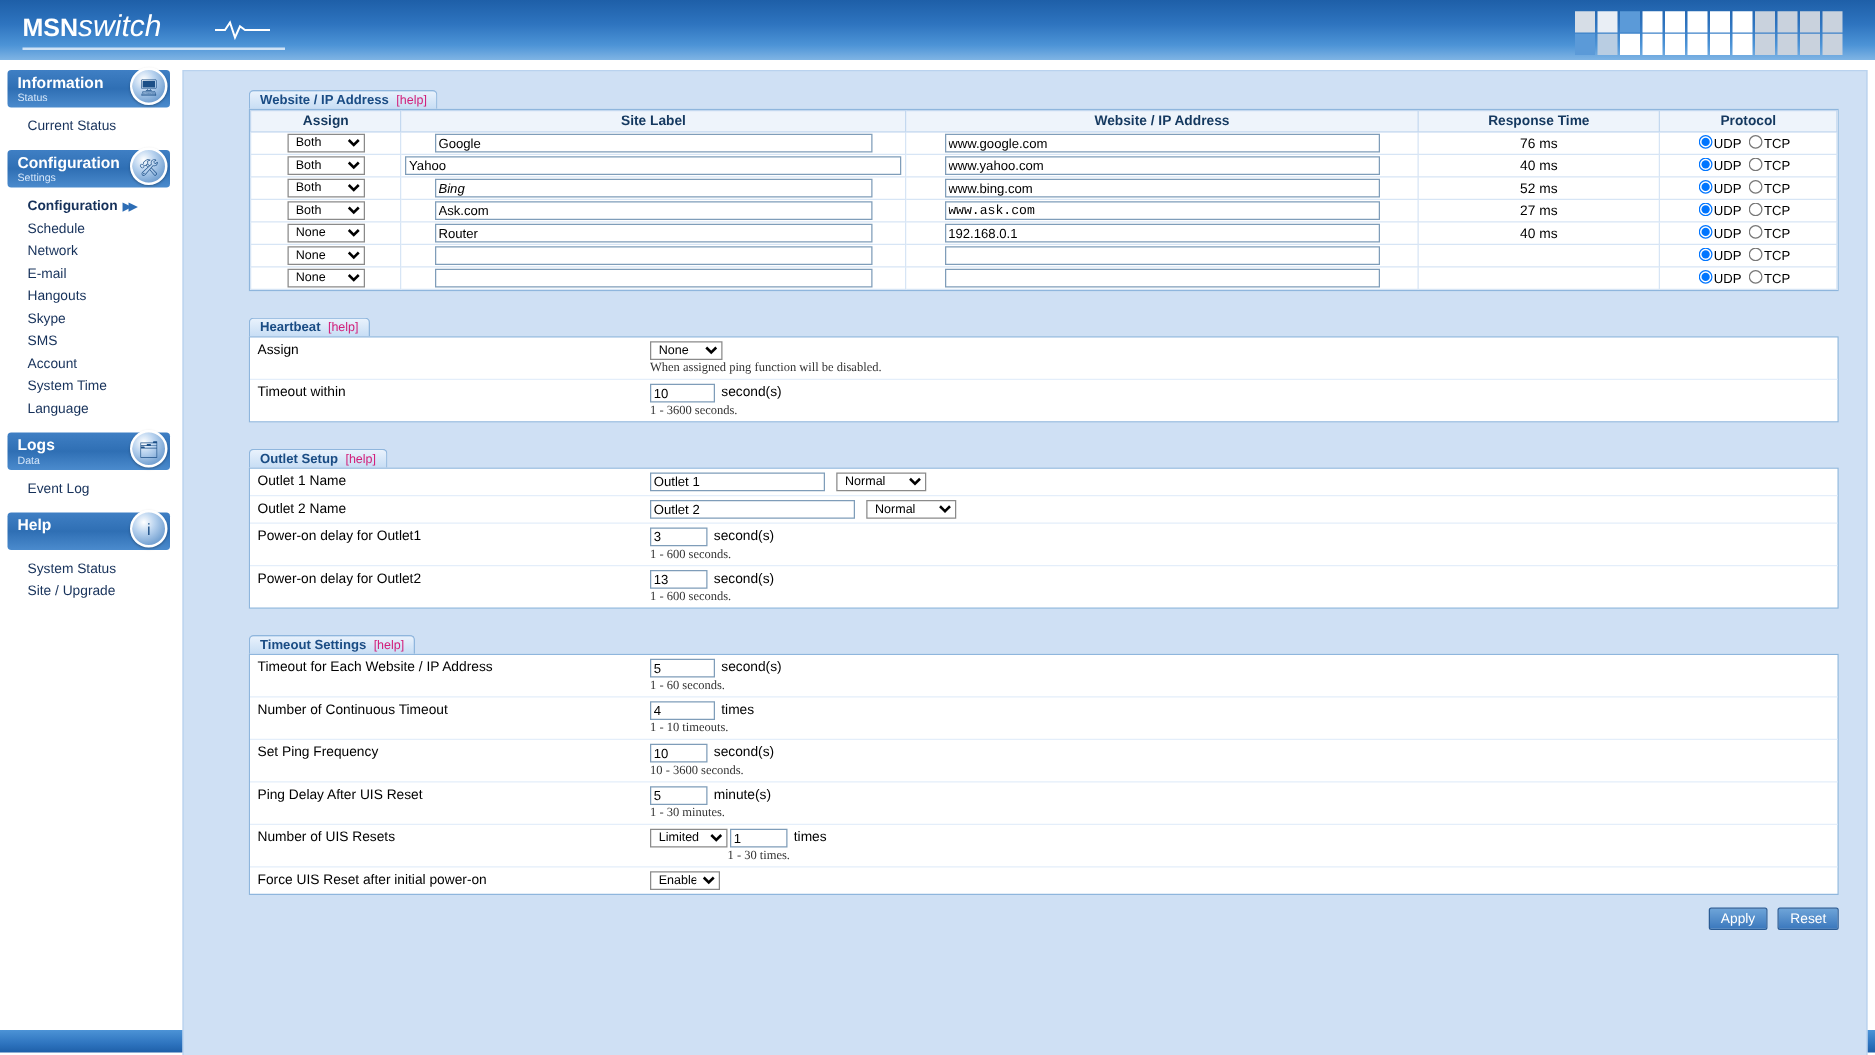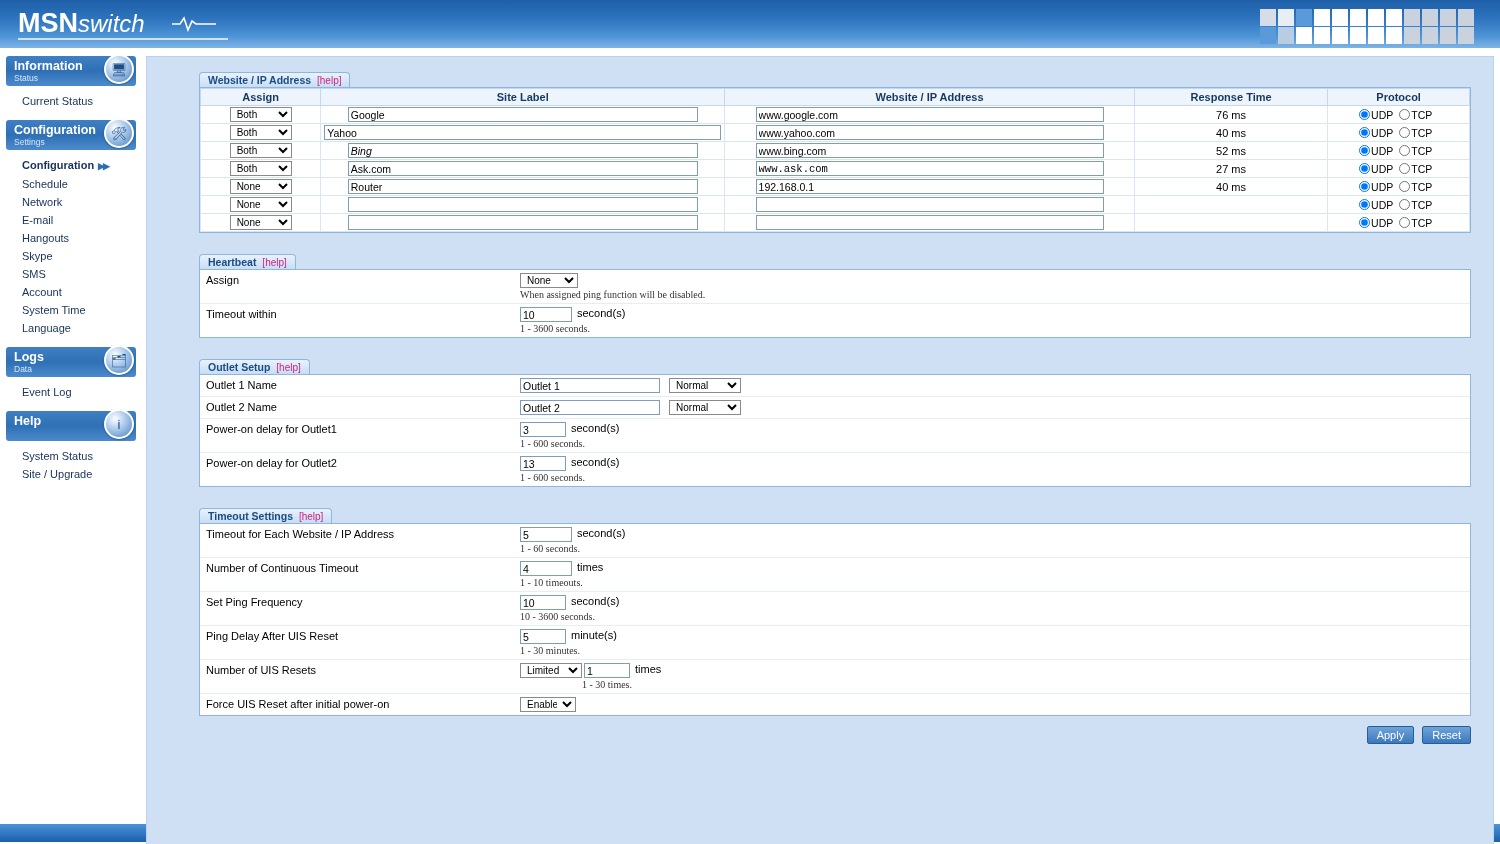--- a/index.html
+++ b/index.html
@@ -19,21 +19,21 @@
     background: linear-gradient(to bottom, #1e5fa8 0%, #2e74bf 40%, #4c93d6 75%, #7fb4e4 100%);
     border-bottom: 2px solid #ffffff;
   }
   .logo {
     position: absolute;
     left: 18px; top: 8px;
     color: #fff;
     letter-spacing: 0px;
   }
   .logo .msn {
-    font-size: 27px; font-weight: bold; font-family: "Liberation Sans", sans-serif;
+    font-size: 20px; font-weight: bold; font-family: "Liberation Sans", sans-serif;
   }
   .logo .switch {
     font-size: 24px; font-style: italic; font-weight: normal;
   }
   .logo-line {
     position: absolute;
     left: 18px; top: 38px;
     width: 210px; height: 2px;
     background: #cfe2f5;
   }
@@ -397,21 +397,21 @@
         <div class="frow">
           <div class="flabel">Outlet 1 Name</div>
           <div class="fctl">
             <input class="txt" style="width: 140px;" value="Outlet 1">
             <select class="sel" style="width:72px;margin-left:6px"><option>Normal</option></select>
           </div>
         </div>
         <div class="frow">
           <div class="flabel">Outlet 2 Name</div>
           <div class="fctl">
-            <input class="txt" style="width: 140px;" value="Outlet 2">
+            <input class="txt" style="width: 164px;" value="Outlet 2">
             <select class="sel" style="width:72px;margin-left:6px"><option>Normal</option></select>
           </div>
         </div>
         <div class="frow">
           <div class="flabel">Power-on delay for Outlet1</div>
           <div class="fctl">
             <input class="txt" style="width: 46px;" value="3"><span class="unit">second(s)</span>
             <div class="hint">1 - 600 seconds.</div>
           </div>
         </div>

